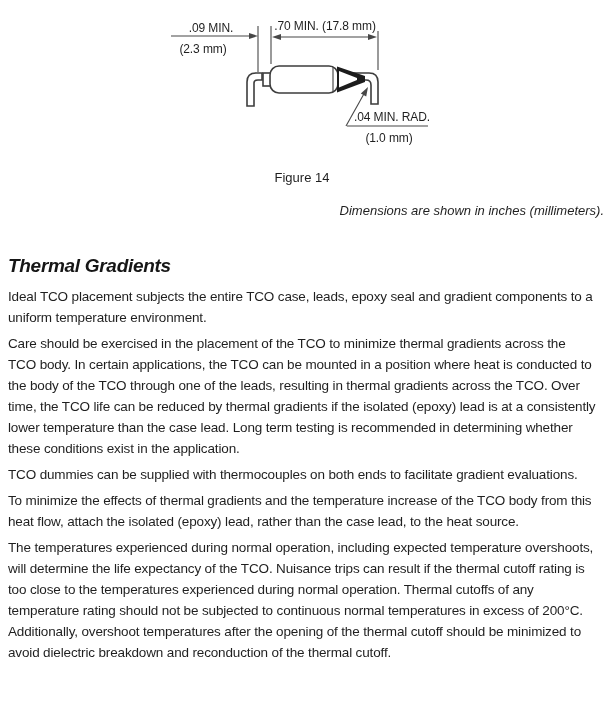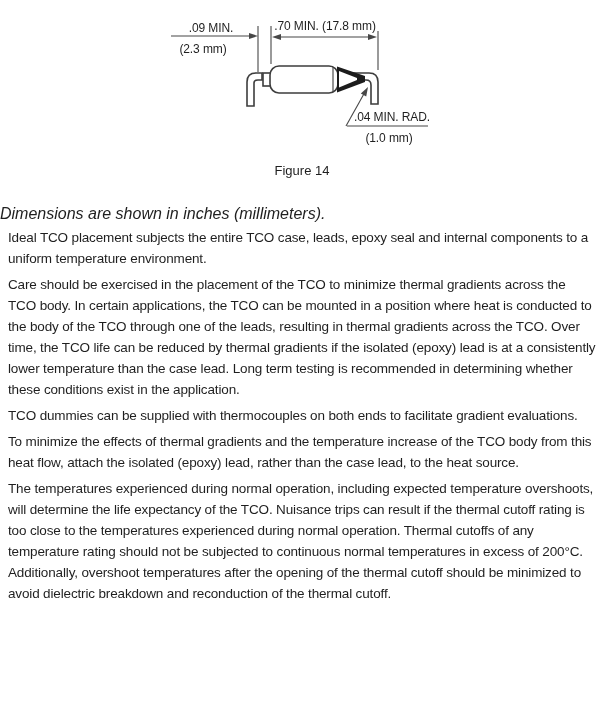--- a/index.html
+++ b/index.html
@@ -14,29 +14,29 @@
     position: relative;
   }
   .figure-svg { display: block; }
   .figure-svg text {
     font-family: "Liberation Sans", sans-serif;
     font-size: 12px;
     fill: #1f1f1f;
     letter-spacing: -0.1px;
   }
   .fig-caption {
-    margin-top: 13px;
+    margin-top: 20px;
     text-align: center;
     font-size: 13px;
     line-height: 16px;
   }
   .fig-note {
-    margin-top: 27px;
-    text-align: left;
-    font-size: 16px;
+    margin-top: 17px;
+    text-align: right;
+    font-size: 13px;
     line-height: 16px;
     font-style: italic;
   }
   .content { padding: 0 8px; }
   h2.sect {
     font-size: 19px;
     line-height: 26px;
     font-style: italic;
     font-weight: bold;
     letter-spacing: -0.3px;
@@ -93,21 +93,22 @@
     <text x="354" y="121" text-anchor="start">.04 MIN. RAD.</text>
     <text x="389" y="142" text-anchor="middle">(1.0 mm)</text>
   </svg>
 
   <div class="fig-caption">Figure 14</div>
 
   <div class="fig-note">Dimensions are shown in inches (millimeters).</div>
 
   <div class="content">
 
-    <p class="body">Ideal TCO placement subjects the entire TCO case, leads, epoxy seal and internal components to a uniform temperature environment.</p>
+    <h2 class="sect first">Thermal Gradients</h2>
+    <p class="body">Ideal TCO placement subjects the entire TCO case, leads, epoxy seal and gradient components to a uniform temperature environment.</p>
     <p class="body">Care should be exercised in the placement of the TCO to minimize thermal gradients across the TCO body. In certain applications, the TCO can be mounted in a position where heat is conducted to the body of the TCO through one of the leads, resulting in thermal gradients across the TCO. Over time, the TCO life can be reduced by thermal gradients if the isolated (epoxy) lead is at a consistently lower temperature than the case lead. Long term testing is recommended in determining whether these conditions exist in the application.</p>
     <p class="body">TCO dummies can be supplied with thermocouples on both ends to facilitate gradient evaluations.</p>
     <p class="body">To minimize the effects of thermal gradients and the temperature increase of the TCO body from this heat flow, attach the isolated (epoxy) lead, rather than the case lead, to the heat source.</p>
 
     <p class="body">The temperatures experienced during normal operation, including expected temperature overshoots, will determine the life expectancy of the TCO. Nuisance trips can result if the thermal cutoff rating is too close to the temperatures experienced during normal operation. Thermal cutoffs of any temperature rating should not be subjected to continuous normal temperatures in excess of 200°C. Additionally, overshoot temperatures after the opening of the thermal cutoff should be minimized to avoid dielectric breakdown and reconduction of the thermal cutoff.</p>
 
   </div>
 </div>
 
 </body></html>

